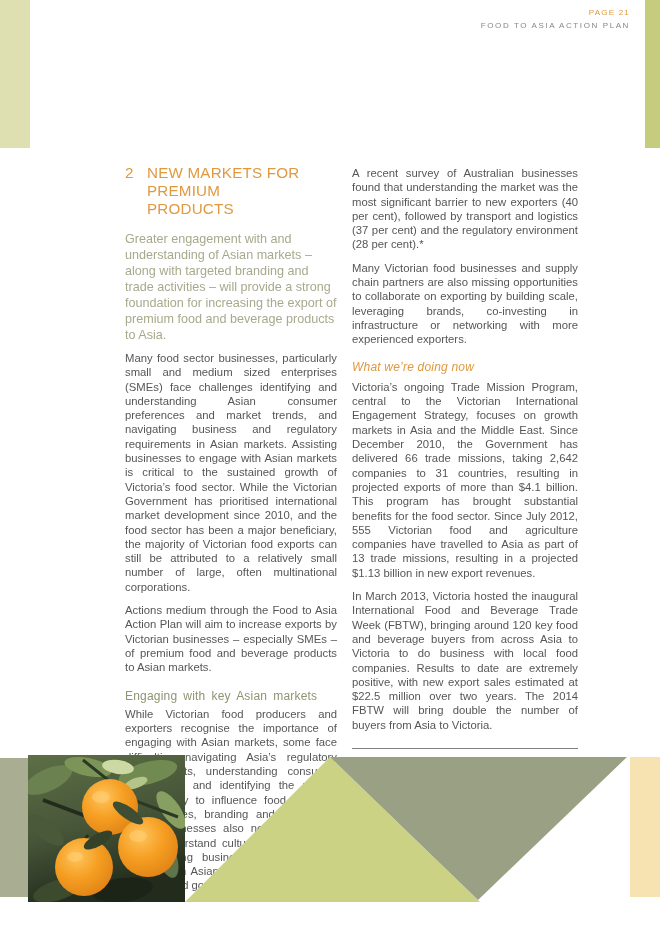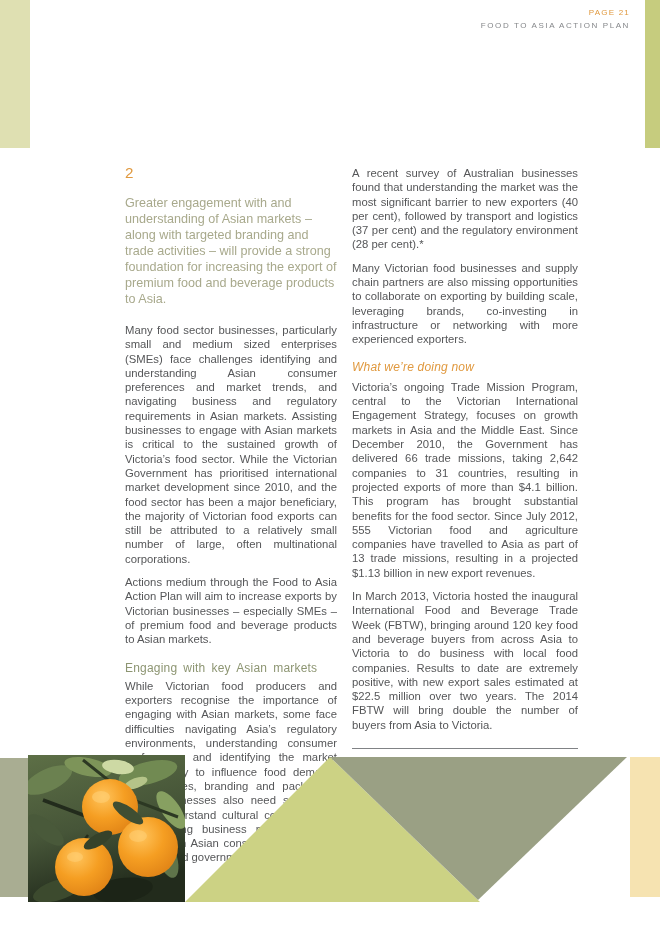--- a/index.html
+++ b/index.html
@@ -40,21 +40,21 @@
 
   
   .col { position: absolute; color: #555658; font-size: 11.3px; line-height: 14.3px; }
   .col-left  { left: 125px; top: 164px; width: 212px; }
   .col-right { left: 352px; top: 166px; width: 226px; }
 
   .col p { text-align: justify; margin-bottom: 9px; }
   .col p.intro {
     text-align: left;
     color: #a8a98c; font-size: 12.6px; line-height: 16px;
-    margin-bottom: 16px;
+    margin-bottom: 8px;
   }
 
   .section-title {
     display: flex;
     color: #e0993f; font-size: 15.2px; line-height: 18px;
     letter-spacing: 0.2px;
     margin-bottom: 13px;
   }
   .section-title .num { width: 22px; flex: 0 0 22px; }
   .section-title .ttl { width: 160px; }
@@ -102,20 +102,21 @@
   <div class="bar-topright"></div>
 
   <div class="page-header">
     <div class="page-label">PAGE 21</div>
     <div class="doc-title">FOOD TO ASIA ACTION PLAN</div>
   </div>
 
   <div class="col col-left">
     <div class="section-title">
       <span class="num">2</span>
+      <span class="ttl">NEW MARKETS FOR PREMIUM PRODUCTS</span>
     </div>
     <p class="intro">Greater engagement with and understanding of Asian markets – along with targeted branding and trade activities – will provide a strong foundation for increasing the export of premium food and beverage products to Asia.</p>
     <p>Many food sector businesses, particularly small and medium sized enterprises (SMEs) face challenges identifying and understanding Asian consumer preferences and market trends, and navigating business and regulatory requirements in Asian markets. Assisting businesses to engage with Asian markets is critical to the sustained growth of Victoria’s food sector. While the Victorian Government has prioritised international market development since 2010, and the food sector has been a major beneficiary, the majority of Victorian food exports can still be attributed to a relatively small number of large, often multinational corporations.</p>
     <p><span>Actions medium through the </span><span class="it">Food to Asia Action Plan</span><span> will aim to increase exports by Victorian businesses – especially SMEs – of premium food and beverage products to Asian markets.</span></p>
     <h3 class="subheading-green">Engaging with key Asian markets</h3>
     <p>While Victorian food producers and exporters recognise the importance of engaging with Asian markets, some face difficulties navigating Asia’s regulatory environments, understanding consumer preferences and identifying the market trends likely to influence food demand, product lines, branding and packaging. Many businesses also need support to better understand cultural considerations and differing business practices when dealing with Asian consumers, importers, partners and governments.</p>
   </div>
 
   <div class="col col-right">
     <p>A recent survey of Australian businesses found that understanding the market was the most significant barrier to new exporters (40 per cent), followed by transport and logistics (37 per cent) and the regulatory environment (28 per cent).*</p>

